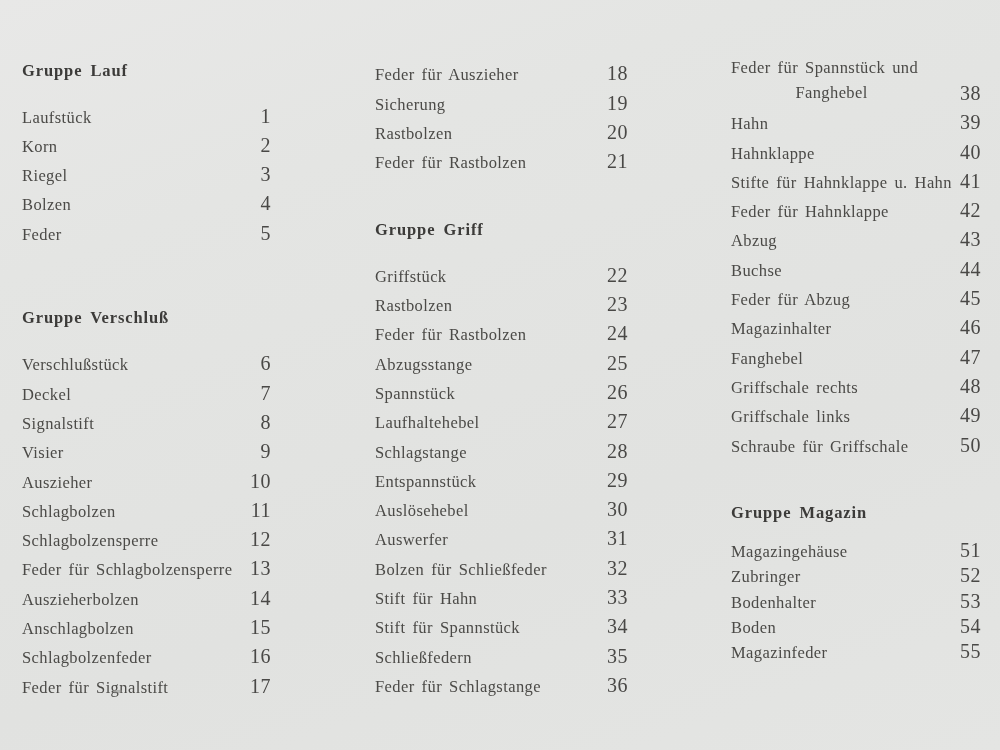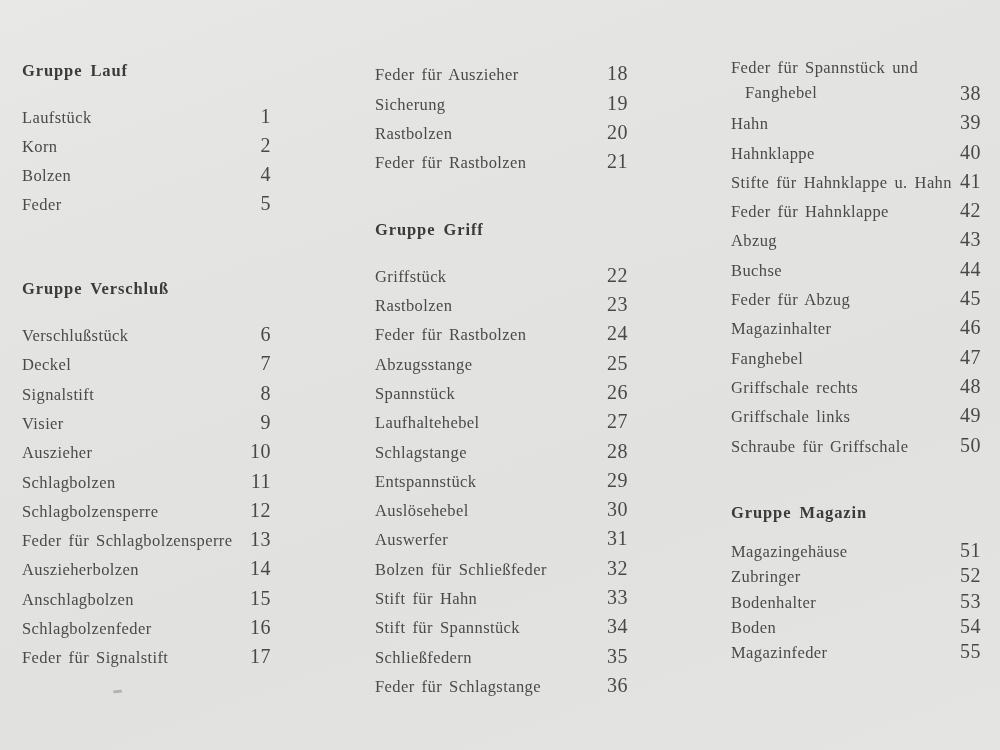--- a/index.html
+++ b/index.html
@@ -20,21 +20,21 @@
     font-size:16.5px;font-weight:700;letter-spacing:0.9px;word-spacing:3px;
     color:#3c3b39;margin-bottom:13px;
   }
   .row{
     display:flex;justify-content:space-between;align-items:flex-end;height:29.3px;
     font-size:16.5px;letter-spacing:0.4px;word-spacing:2.5px;color:#4b4a47;
   }
   .row .num{font-size:20px;letter-spacing:0.5px;color:#494846;}
 
   
-  .row.two{height:49px;align-items:flex-end;}
+  .row.two{height:49px;align-items:flex-end;text-align:center;}
   .row.two .lbl{line-height:24.5px;}
   .row.two .lbl .l2{display:block;padding-left:14px;}
   .row.two .num{line-height:24.5px;}
 
   
   .col-0 .blk-1 .header-row{margin-top:59px;}
   .col-1 .blk-1 .header-row{margin-top:42px;}
   .col-2 .blk-1 .header-row{margin-top:42px;margin-bottom:9px;text-align:center;}
   .col-2 .blk-1 .row{height:25.3px;}
 
@@ -50,20 +50,24 @@
   <div class="col col-0">
       <div class="blk blk-0">
         <div class="header-row">Gruppe Lauf</div>
         <div class="row">
           <span class="lbl">Laufstück</span>
           <span class="num">1</span>
         </div>
         <div class="row">
           <span class="lbl">Korn</span>
           <span class="num">2</span>
+        </div>
+        <div class="row">
+          <span class="lbl">Riegel</span>
+          <span class="num">3</span>
         </div>
         <div class="row">
           <span class="lbl">Bolzen</span>
           <span class="num">4</span>
         </div>
         <div class="row">
           <span class="lbl">Feder</span>
           <span class="num">5</span>
         </div>
       </div>

